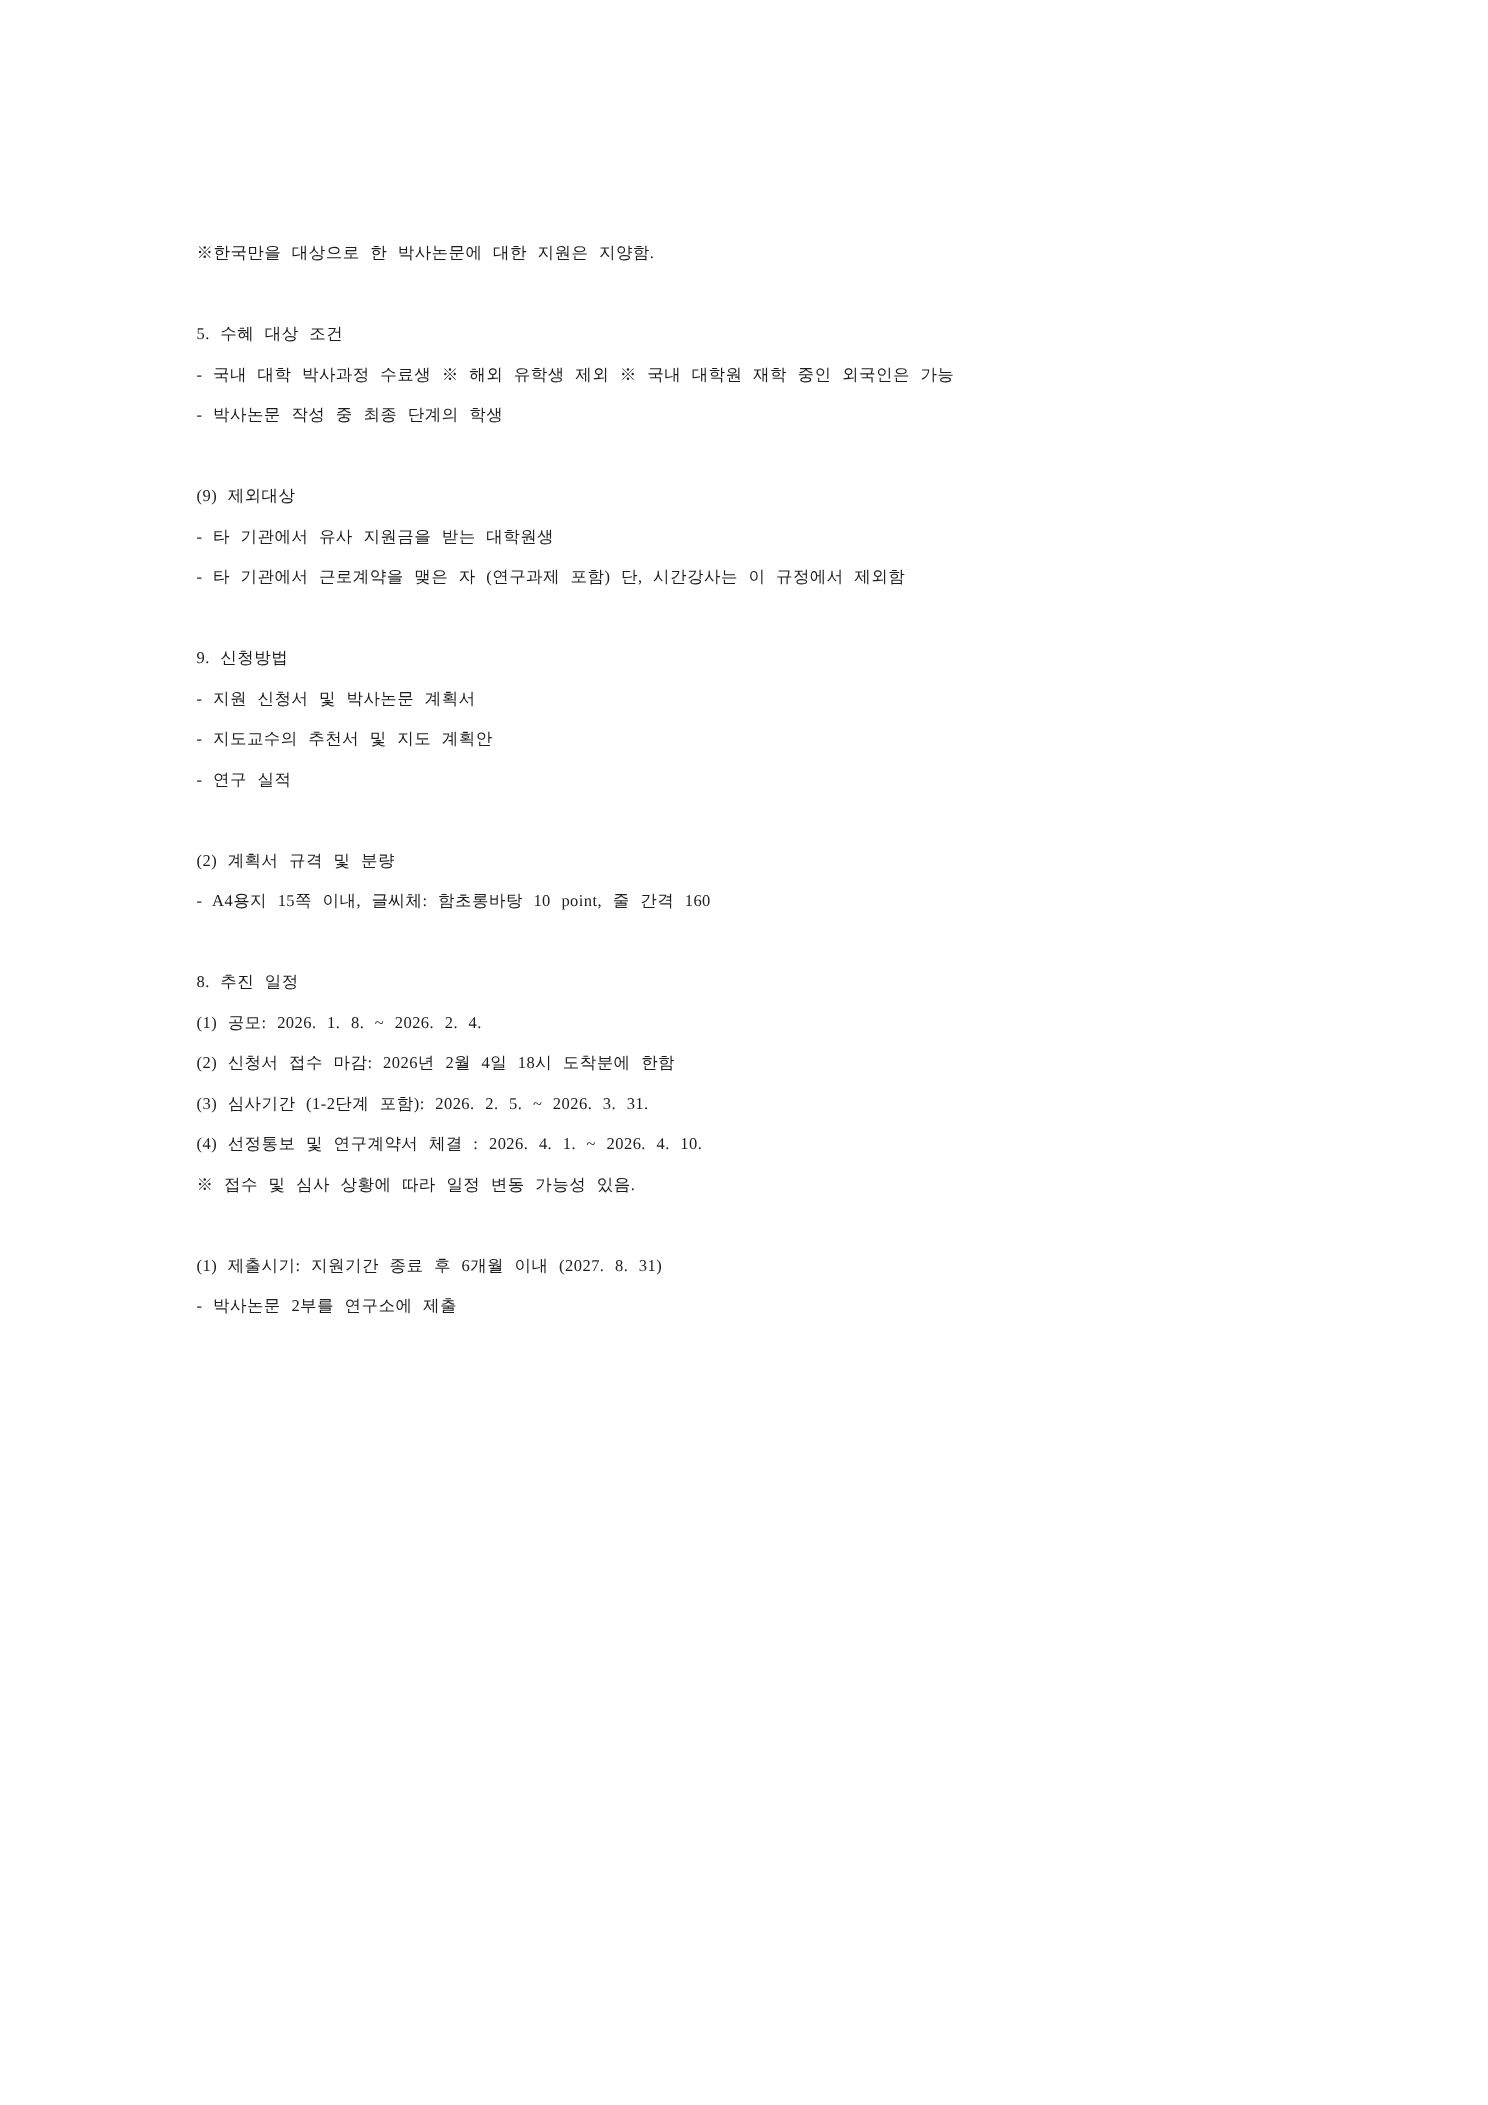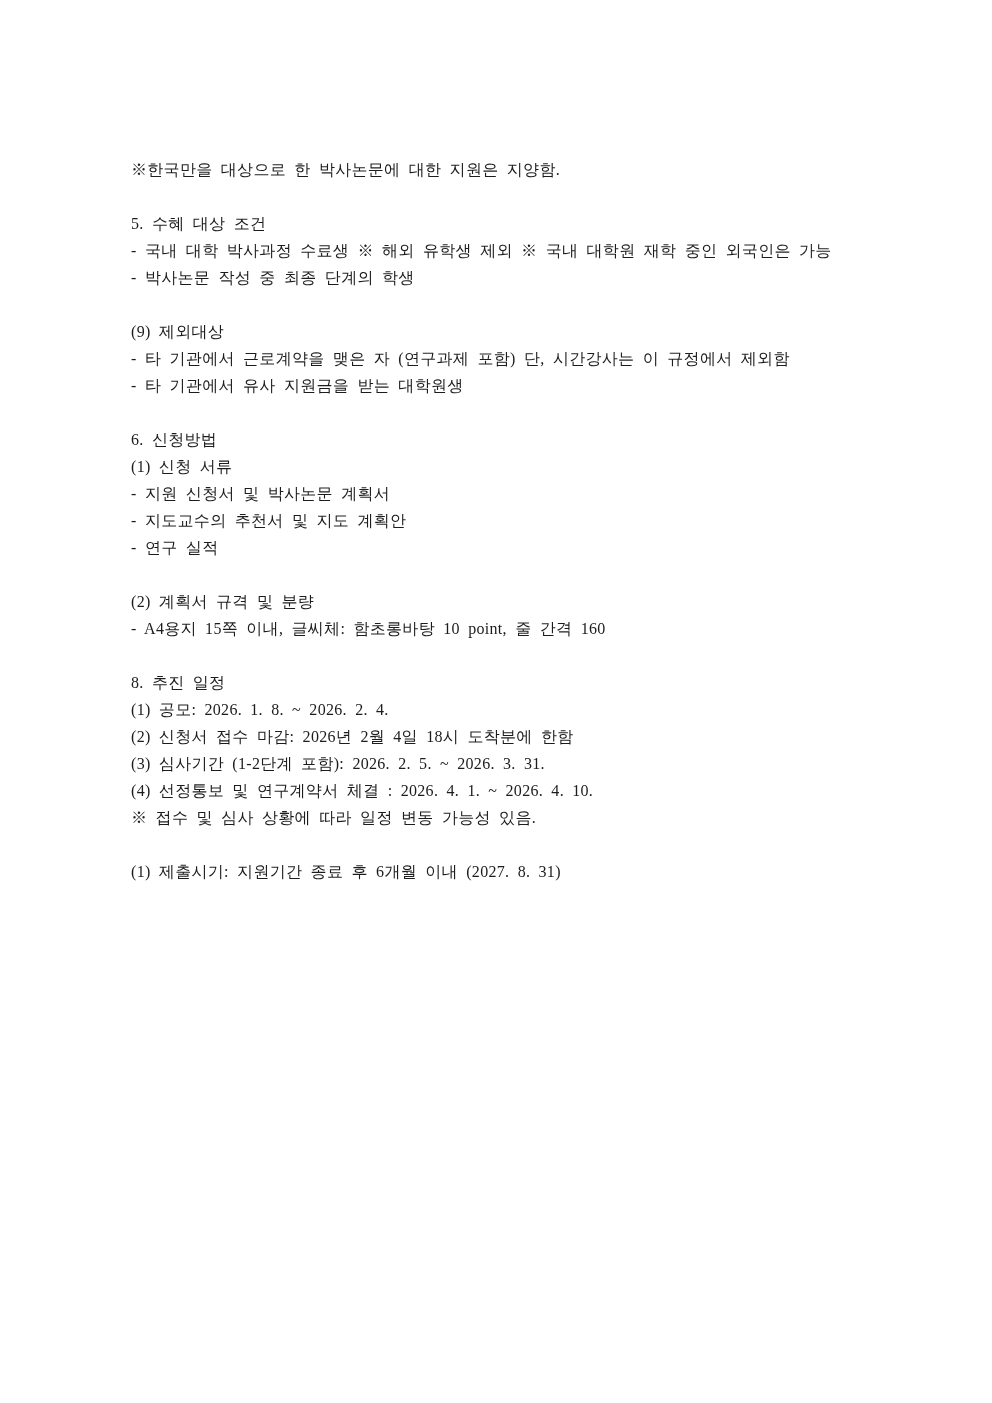--- a/index.html
+++ b/index.html
@@ -18,21 +18,21 @@
     height: 1403px;
     background: #ffffff;
     overflow: hidden;
   }
   .doc {
     position: absolute;
     left: 131px;
     top: 156px;
     width: 740px;
     color: #1c1c1c;
-    font-size: 16px;
+    font-size: 11px;
     line-height: 27px;
     letter-spacing: 0.3px;
     word-spacing: 4px;
     font-family: Liberation Serif, serif;
   }
   .section {
     margin: 0 0 27px 0;
   }
   .line {
     min-height: 27px;
@@ -50,39 +50,39 @@
       <div class="section">
         <div class="line">※한국만을 대상으로 한 박사논문에 대한 지원은 지양함.</div>
       </div>
       <div class="section">
         <div class="line">5. 수혜 대상 조건</div>
         <div class="line">- 국내 대학 박사과정 수료생 ※ 해외 유학생 제외 ※ 국내 대학원 재학 중인 외국인은 가능</div>
         <div class="line">- 박사논문 작성 중 최종 단계의 학생</div>
       </div>
       <div class="section">
         <div class="line">(9) 제외대상</div>
+        <div class="line">- 타 기관에서 유사 지원금을 받는 대학원생</div>
         <div class="line">- 타 기관에서 근로계약을 맺은 자 (연구과제 포함) 단, 시간강사는 이 규정에서 제외함</div>
-        <div class="line">- 타 기관에서 유사 지원금을 받는 대학원생</div>
       </div>
       <div class="section">
-        <div class="line">6. 신청방법</div>
-        <div class="line">(1) 신청 서류</div>
+        <div class="line">9. 신청방법</div>
         <div class="line">- 지원 신청서 및 박사논문 계획서</div>
         <div class="line">- 지도교수의 추천서 및 지도 계획안</div>
         <div class="line">- 연구 실적</div>
       </div>
       <div class="section">
         <div class="line">(2) 계획서 규격 및 분량</div>
         <div class="line">- A4용지 15쪽 이내, 글씨체: 함초롱바탕 10 point, 줄 간격 160</div>
       </div>
       <div class="section">
         <div class="line">8. 추진 일정</div>
         <div class="line">(1) 공모: 2026. 1. 8. ~ 2026. 2. 4.</div>
         <div class="line">(2) 신청서 접수 마감: 2026년 2월 4일 18시 도착분에 한함</div>
         <div class="line">(3) 심사기간 (1-2단계 포함): 2026. 2. 5. ~ 2026. 3. 31.</div>
         <div class="line">(4) 선정통보 및 연구계약서 체결 : 2026. 4. 1. ~ 2026. 4. 10.</div>
         <div class="line">※ 접수 및 심사 상황에 따라 일정 변동 가능성 있음.</div>
       </div>
       <div class="section">
         <div class="line">(1) 제출시기: 지원기간 종료 후 6개월 이내 (2027. 8. 31)</div>
+        <div class="line">- 박사논문 2부를 연구소에 제출</div>
       </div>
     </div>
 </div>
 
 </body></html>

